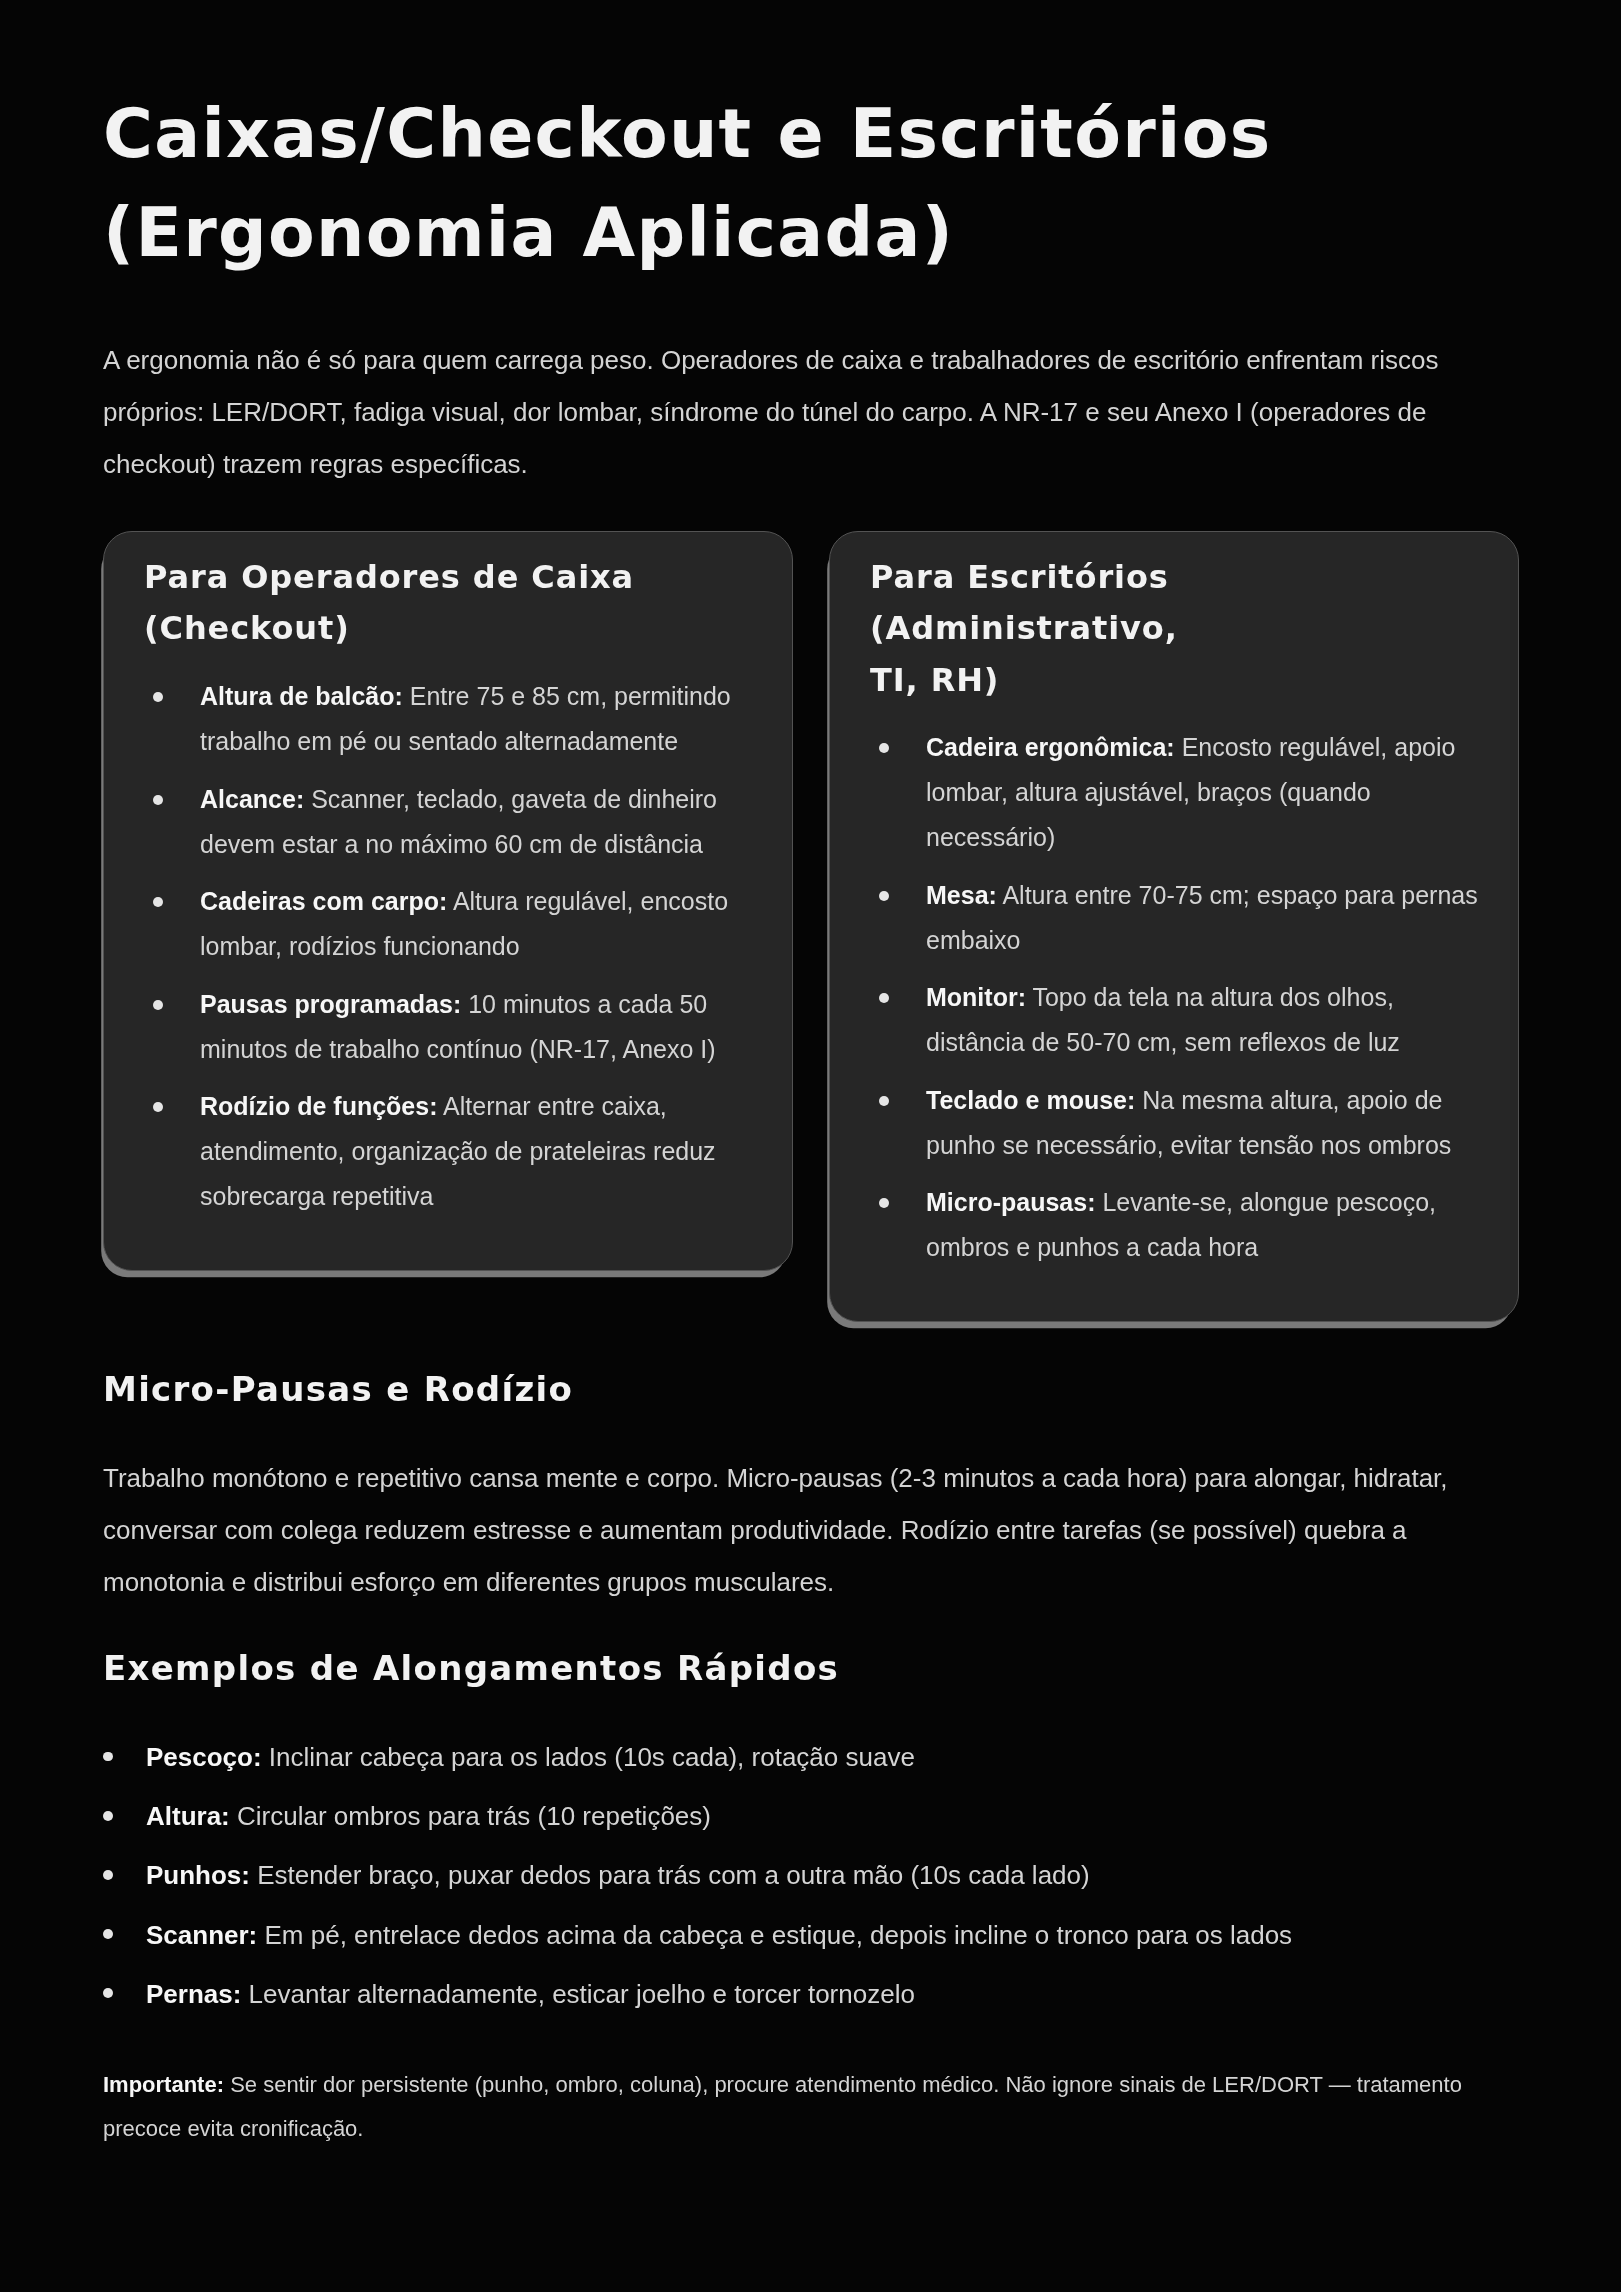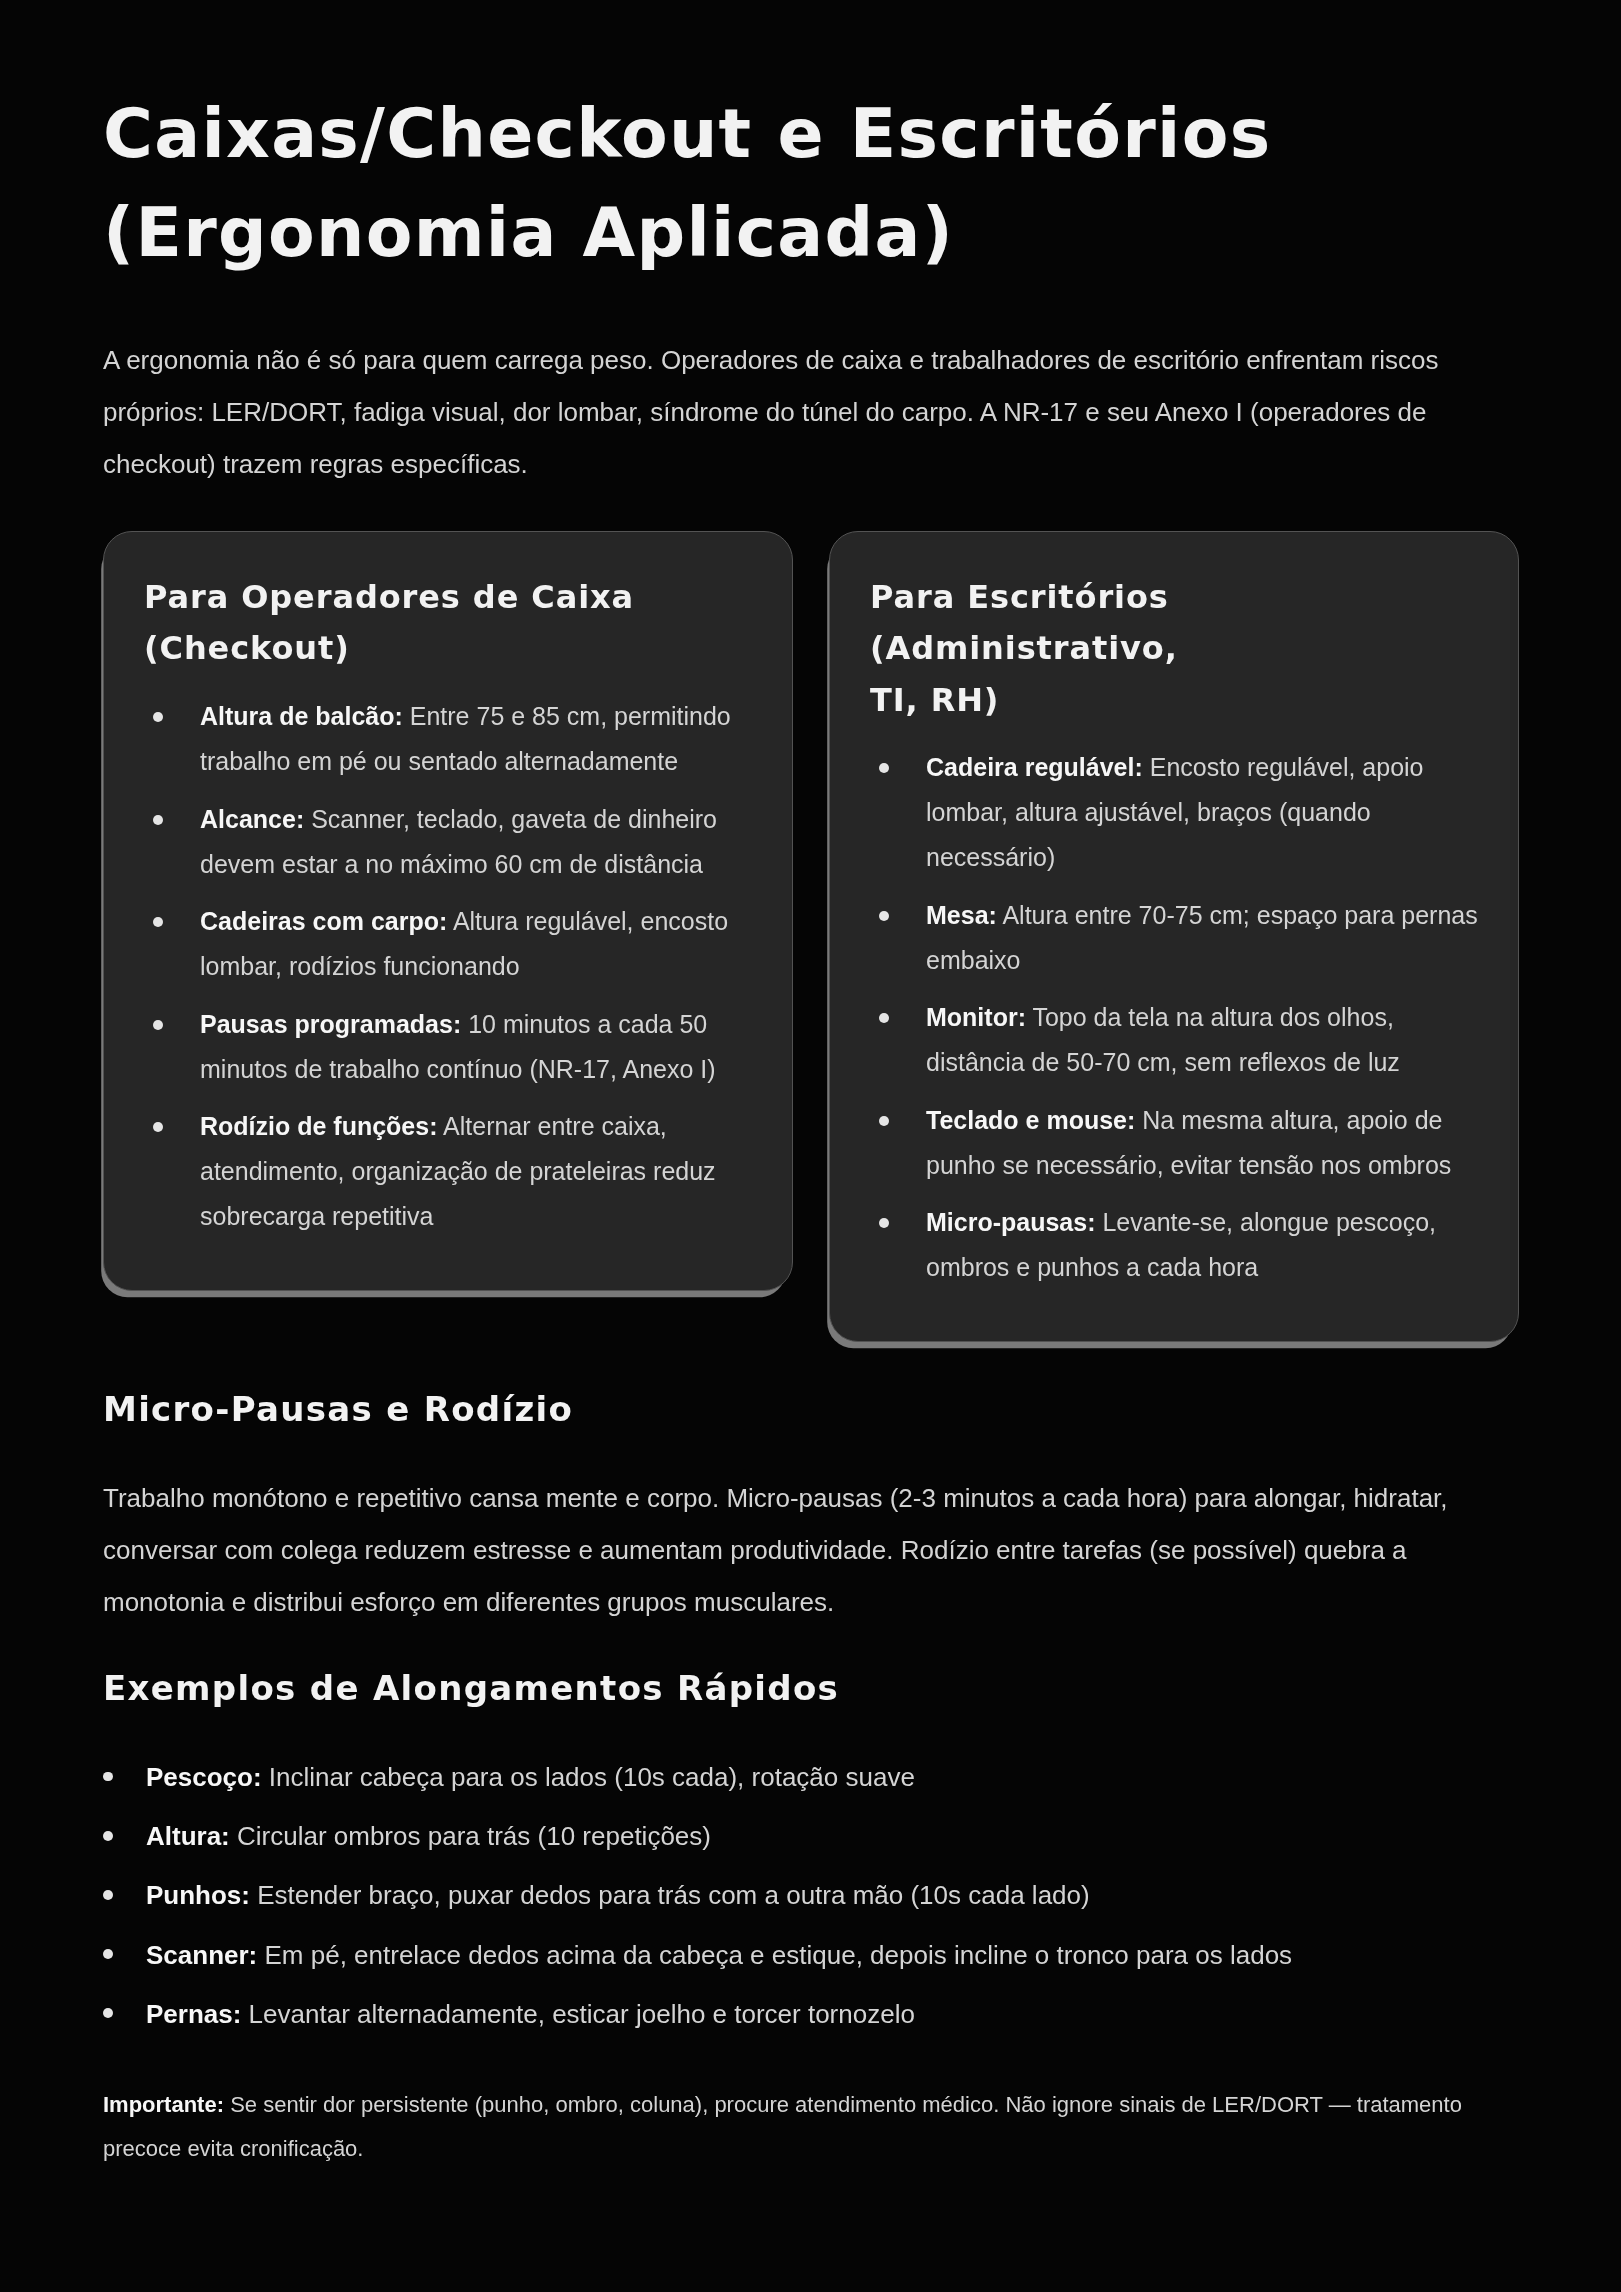--- a/index.html
+++ b/index.html
@@ -24,21 +24,21 @@
     font-size:26px; line-height:2.0; color:var(--body-text);
     max-width:1424px;
   }
   .intro{margin-bottom:41px;}
   .cards{display:flex; gap:36px; align-items:flex-start; margin-bottom:47px;}
   .card{
     flex:1; background:var(--card-bg);
     border:1.8px solid var(--card-border);
     border-radius:29px;
     box-shadow:-4.5px 9px 0 -2.7px var(--card-shadow);
-    padding:40px 40px 38px 40px;
+    padding:20px 40px 38px 40px;
   }
   .card h2{
     font-family:"DejaVu Sans", sans-serif;
     font-size:32px; font-weight:700; letter-spacing:0.9px;
     line-height:1.6; color:var(--heading-text);
     white-space:pre-line; margin-bottom:19.7px;
   }
   ul{list-style:none;}
   li{
     position:relative; padding-left:56px;
@@ -81,21 +81,21 @@
           <li><strong>Alcance:</strong><span> Scanner, teclado, gaveta de dinheiro devem estar a no máximo 60 cm de distância</span></li>
           <li><strong>Cadeiras com carpo:</strong><span> Altura regulável, encosto lombar, rodízios funcionando</span></li>
           <li><strong>Pausas programadas:</strong><span> 10 minutos a cada 50 minutos de trabalho contínuo (NR-17, Anexo I)</span></li>
           <li><strong>Rodízio de funções:</strong><span> Alternar entre caixa, atendimento, organização de prateleiras reduz sobrecarga repetitiva</span></li>
         </ul>
     </section>
     <section class="card">
       <h2>Para Escritórios (Administrativo,
 TI, RH)</h2>
       <ul>
-          <li><strong>Cadeira regulável:</strong><span> Encosto regulável, apoio lombar, altura ajustável, braços (quando necessário)</span></li>
+          <li><strong>Cadeira ergonômica:</strong><span> Encosto regulável, apoio lombar, altura ajustável, braços (quando necessário)</span></li>
           <li><strong>Mesa:</strong><span> Altura entre 70-75 cm; espaço para pernas embaixo</span></li>
           <li><strong>Monitor:</strong><span> Topo da tela na altura dos olhos, distância de 50-70 cm, sem reflexos de luz</span></li>
           <li><strong>Teclado e mouse:</strong><span> Na mesma altura, apoio de punho se necessário, evitar tensão nos ombros</span></li>
           <li><strong>Micro-pausas:</strong><span> Levante-se, alongue pescoço, ombros e punhos a cada hora</span></li>
         </ul>
     </section>
   </div>
 
   <h2 class="section-heading">Micro-Pausas e Rodízio</h2>
   <p class="body-par">Trabalho monótono e repetitivo cansa mente e corpo. Micro-pausas (2-3 minutos a cada hora) para alongar, hidratar, conversar com colega reduzem estresse e aumentam produtividade. Rodízio entre tarefas (se possível) quebra a monotonia e distribui esforço em diferentes grupos musculares.</p>

